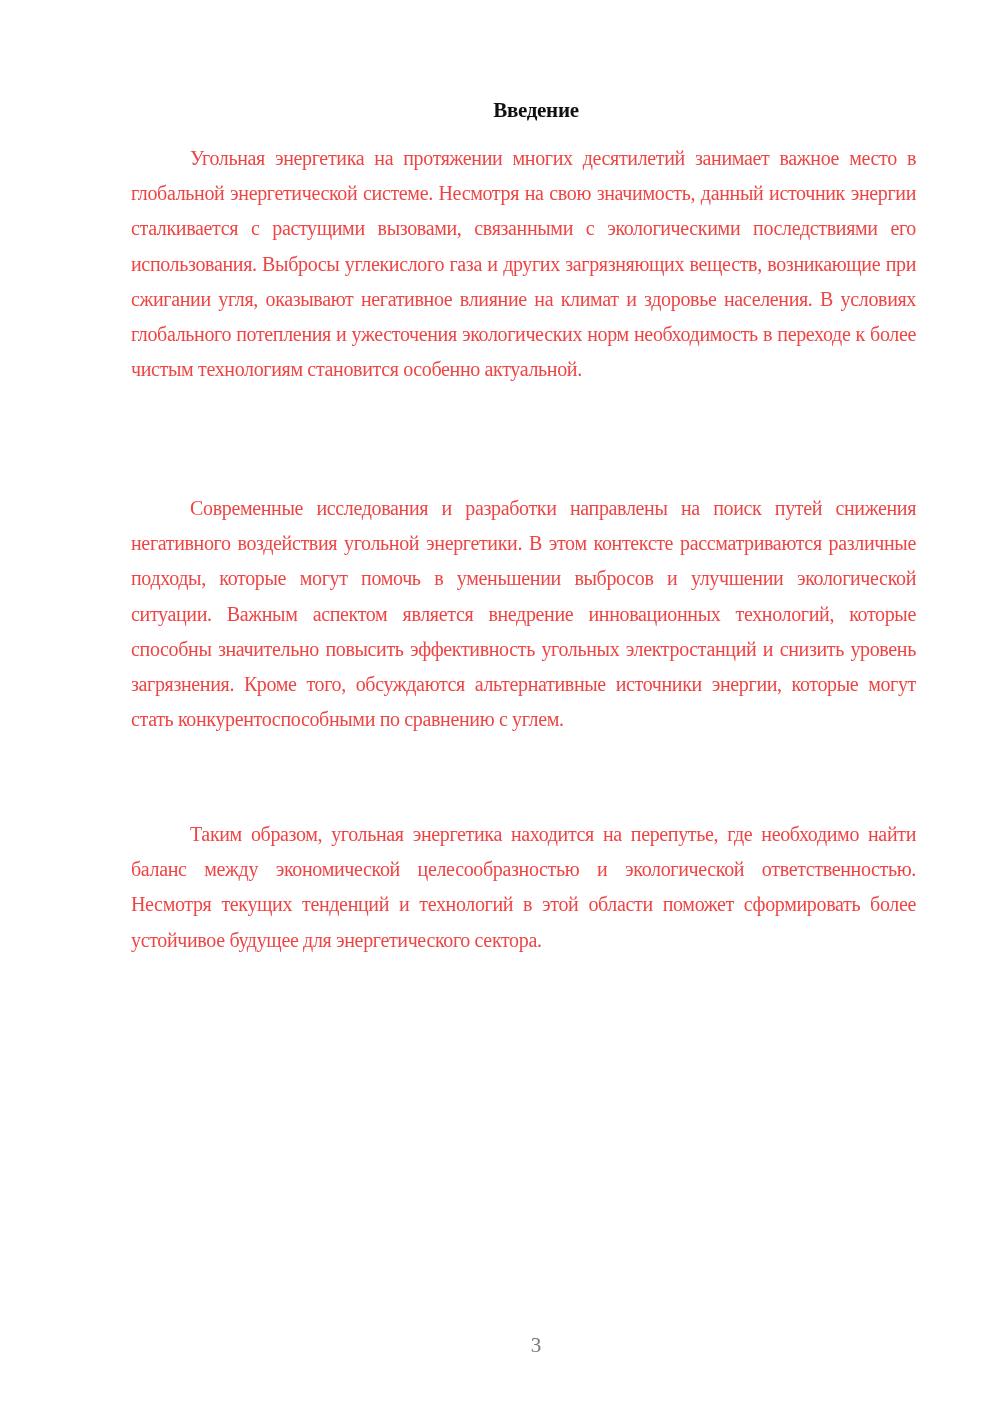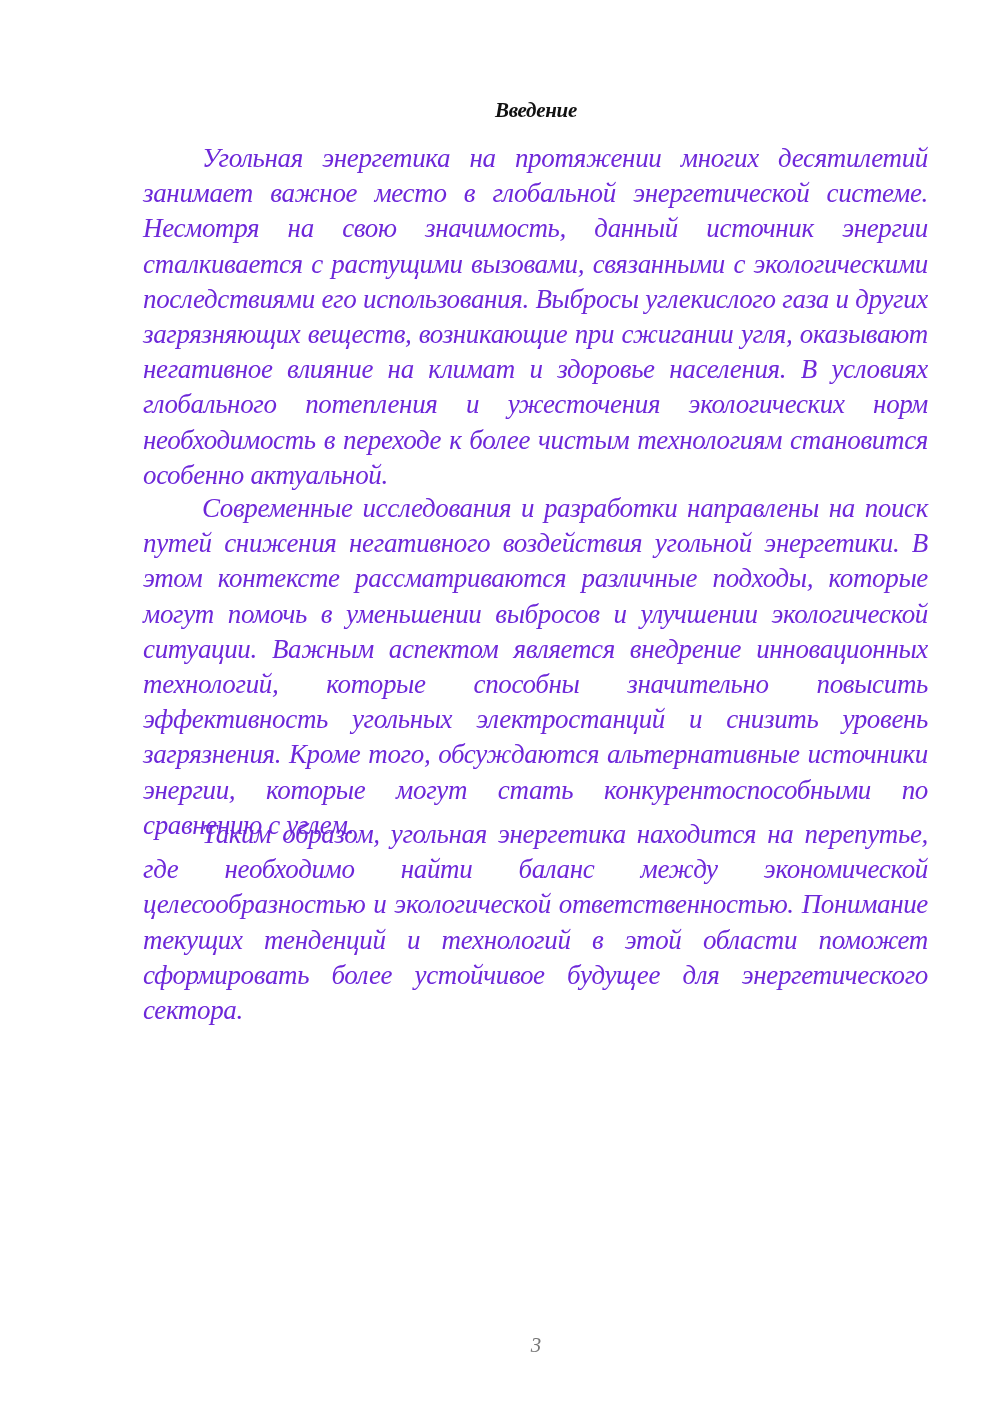--- a/index.html
+++ b/index.html
@@ -14,45 +14,44 @@
       overflow: hidden;
       font-family: "Liberation Serif", "DejaVu Serif", serif;
       color: #1a1a1a;
     }
     .page {
       position: absolute;
       left: 0; top: 0;
       width: 1000px;
       height: 1194px;
       background: #ffffff;
-      font-style: italic;
     }
     .heading {
       position: absolute;
       top: 98px;
       left: 0;
       width: 1072px;
       text-align: center;
       font-weight: bold;
       font-size: 21px;
       letter-spacing: -0.3px;
       color: #111;
     }
     .body-text {
       position: absolute;
-      left: 143px;
+      left: 131px;
       width: 785px;
-      font-size: 27px;
+      font-size: 20px;
       line-height: 35.2px;
       text-align: justify;
       text-align-last: left;
       hyphens: none;
       letter-spacing: -0.35px;
       word-spacing: 0px;
-      color: #6d28d9;
+      color: #ef4444;
     }
     .body-text p {
       margin: 0;
       text-indent: 59px;
     }
     .p1 { top: 141px; }
     .p2 { top: 479px; margin-top: 12px; }
     .p3 { top: 817px; }
     .page-number {
       position: absolute;
@@ -72,17 +71,17 @@
 
   <div class="body-text p1">
     <p>Угольная энергетика на протяжении многих десятилетий занимает важное место в глобальной энергетической системе. Несмотря на свою значимость, данный источник энергии сталкивается с растущими вызовами, связанными с экологическими последствиями его использования. Выбросы углекислого газа и других загрязняющих веществ, возникающие при сжигании угля, оказывают негативное влияние на климат и здоровье населения. В условиях глобального потепления и ужесточения экологических норм необходимость в переходе к более чистым технологиям становится особенно актуальной.</p>
   </div>
 
   <div class="body-text p2">
     <p>Современные исследования и разработки направлены на поиск путей снижения негативного воздействия угольной энергетики. В этом контексте рассматриваются различные подходы, которые могут помочь в уменьшении выбросов и улучшении экологической ситуации. Важным аспектом является внедрение инновационных технологий, которые способны значительно повысить эффективность угольных электростанций и снизить уровень загрязнения. Кроме того, обсуждаются альтернативные источники энергии, которые могут стать конкурентоспособными по сравнению с углем.</p>
   </div>
 
   <div class="body-text p3">
-    <p>Таким образом, угольная энергетика находится на перепутье, где необходимо найти баланс между экономической целесообразностью и экологической ответственностью. Понимание текущих тенденций и технологий в этой области поможет сформировать более устойчивое будущее для энергетического сектора.</p>
+    <p>Таким образом, угольная энергетика находится на перепутье, где необходимо найти баланс между экономической целесообразностью и экологической ответственностью. Несмотря текущих тенденций и технологий в этой области поможет сформировать более устойчивое будущее для энергетического сектора.</p>
   </div>
 
   <div class="page-number">3</div>
 </div>
 
 </body></html>

